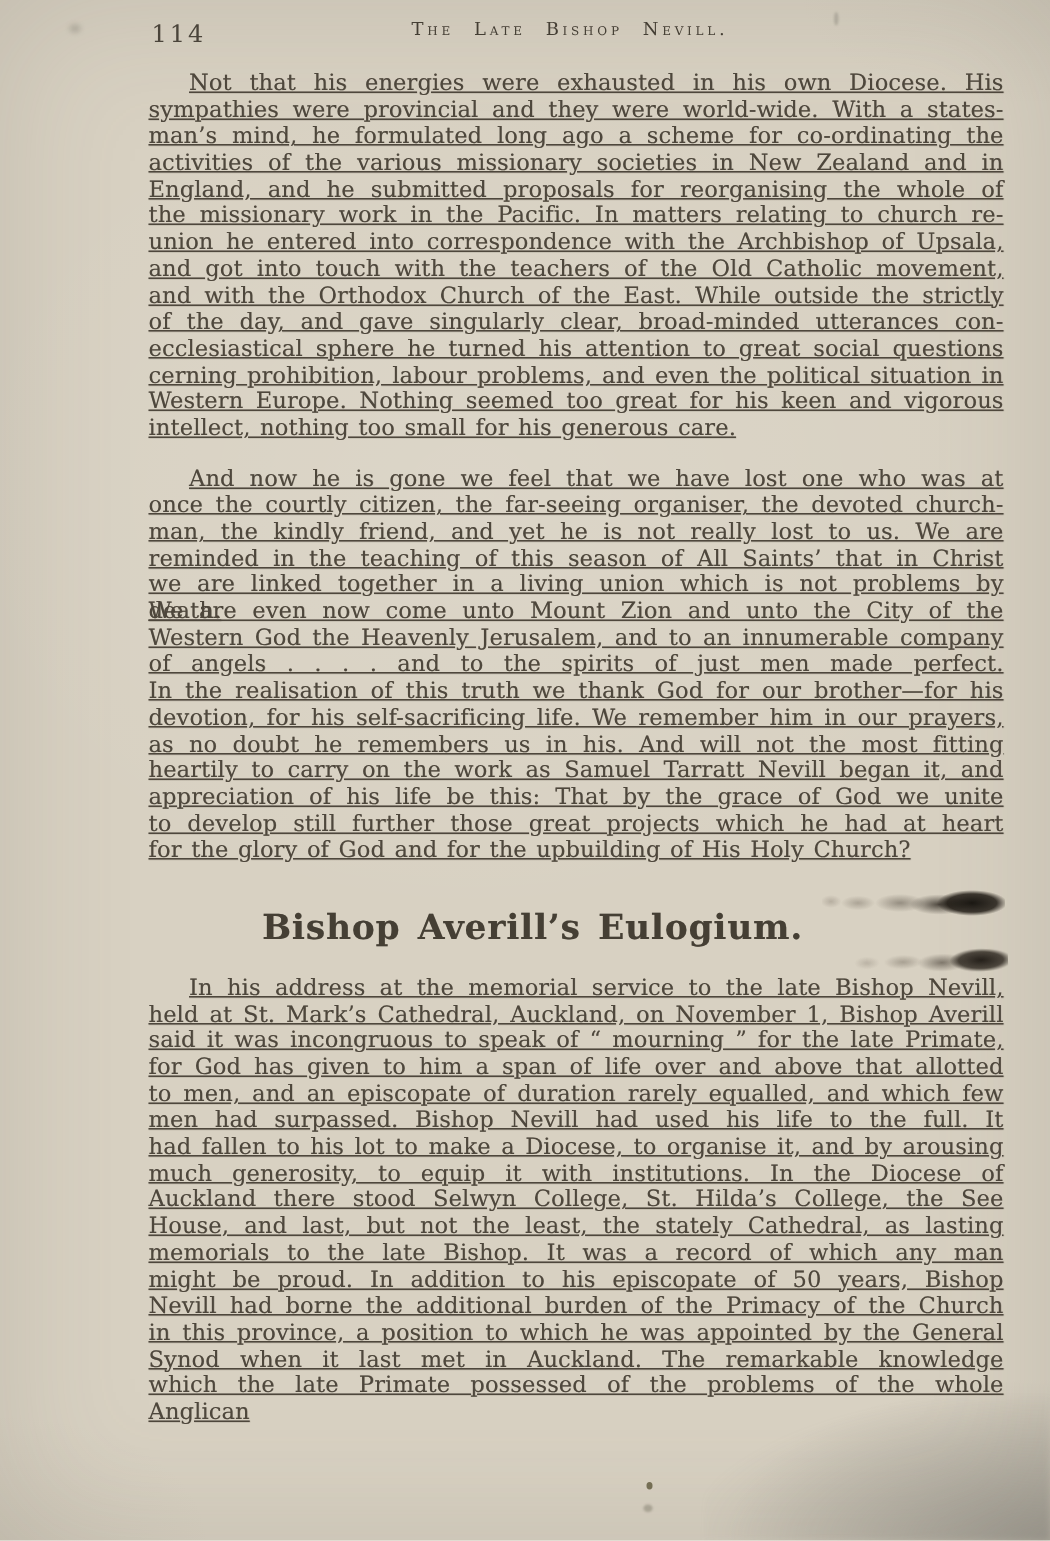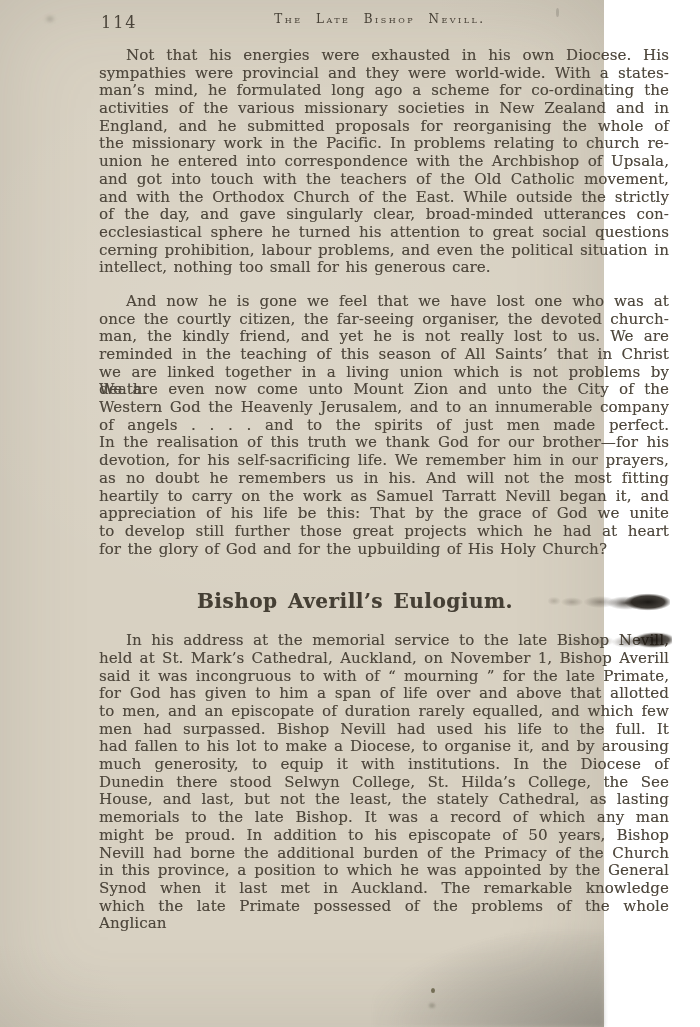--- a/index.html
+++ b/index.html
@@ -3,21 +3,21 @@
 <meta charset="utf-8">
 <style>
   html, body { margin: 0; padding: 0; }
   body {
     width: 700px; height: 1027px;
     font-family: "DejaVu Serif", "Liberation Serif", serif;
     overflow: hidden;
   }
   .page {
     position: relative;
-    width: 604px; height: 1027px;
+    width: 700px; height: 1027px;
     background-color: #d8d1c2;
     background-image:
       radial-gradient(ellipse 520px 420px at 45% 32%, rgba(255,255,255,0.10), transparent 70%),
       radial-gradient(ellipse 300px 150px at 100% 100%, rgba(108,106,99,0.32), transparent 72%),
       radial-gradient(ellipse 200px 120px at 0% 100%, rgba(140,134,120,0.10), transparent 70%),
       radial-gradient(ellipse 240px 100px at 100% 0%, rgba(150,144,130,0.10), transparent 70%);
     box-shadow: inset 0 0 90px rgba(100,95,82,0.18);
     color: #4e473c;
   }
   
@@ -34,31 +34,31 @@
     margin-left: 39px;
   }
   
   .text-block {
     position: absolute; left: 99px; top: 47px; width: 570px;
     font-size: 15px; line-height: 17.7px;
     word-spacing: 1.5px; letter-spacing: 0.1px;
     color: #4e473c;
     text-shadow: 0.2px 0.2px 0.3px rgba(78,72,61,0.45);
   }
-  .para { margin: 0; }
+  .para { margin: 0; text-decoration: underline; }
   .para + .para { margin-top: 16px; }
   .line { text-align: justify; text-align-last: justify; height: 17.7px; overflow: visible; }
   .line.first { text-indent: 27px; }
   .line.last { text-align-last: left; }
   .section-heading {
     margin: 28px 0 16px 0;
     padding-right: 58px;
     height: 30px; line-height: 30px;
     text-align: center;
-    font-size: 20px; font-weight: 700; letter-spacing: 0.5px;
+    font-size: 23px; font-weight: 700; letter-spacing: 0.5px;
     word-spacing: 3px;
     color: #453f34;
   }
   
   .smudge { position: absolute; }
   .smudge-1 {
     left: 548px; top: 589px; width: 122px; height: 27px;
     background:
       radial-gradient(ellipse 30px 11px at 100px 13px, rgba(16,13,9,0.95), rgba(25,20,14,0.82) 55%, transparent 78%),
       radial-gradient(ellipse 26px 9px at 78px 14px, rgba(35,29,22,0.75), transparent 75%),
@@ -110,27 +110,28 @@
 
   <div class="running-title">The Late Bishop Nevill.</div>
 
   <div class="text-block">
     <div class="para">
         <div class="line first">Not that his energies were exhausted in his own Diocese. His</div>
         <div class="line">sympathies were provincial and they were world-wide. With a states-</div>
         <div class="line">man’s mind, he formulated long ago a scheme for co-ordinating the</div>
         <div class="line">activities of the various missionary societies in New Zealand and in</div>
         <div class="line">England, and he submitted proposals for reorganising the whole of</div>
-        <div class="line">the missionary work in the Pacific. In problems relating to church re-</div>
+        <div class="line">the missionary work in the Pacific. In matters relating to church re-</div>
         <div class="line">union he entered into correspondence with the Archbishop of Upsala,</div>
         <div class="line">and got into touch with the teachers of the Old Catholic movement,</div>
         <div class="line">and with the Orthodox Church of the East. While outside the strictly</div>
         <div class="line">of the day, and gave singularly clear, broad-minded utterances con-</div>
         <div class="line">ecclesiastical sphere he turned his attention to great social questions</div>
         <div class="line">cerning prohibition, labour problems, and even the political situation in</div>
+        <div class="line">Western Europe. Nothing seemed too great for his keen and vigorous</div>
         <div class="line last">intellect, nothing too small for his generous care.</div>
       </div>
     <div class="para">
         <div class="line first">And now he is gone we feel that we have lost one who was at</div>
         <div class="line">once the courtly citizen, the far-seeing organiser, the devoted church-</div>
         <div class="line">man, the kindly friend, and yet he is not really lost to us. We are</div>
         <div class="line">reminded in the teaching of this season of All Saints’ that in Christ</div>
         <div class="line">we are linked together in a living union which is not problems by death.</div>
         <div class="line">We are even now come unto Mount Zion and unto the City of the</div>
         <div class="line">Western God the Heavenly Jerusalem, and to an innumerable company</div>
@@ -140,27 +141,27 @@
         <div class="line">as no doubt he remembers us in his. And will not the most fitting</div>
         <div class="line">heartily to carry on the work as Samuel Tarratt Nevill began it, and</div>
         <div class="line">appreciation of his life be this: That by the grace of God we unite</div>
         <div class="line">to develop still further those great projects which he had at heart</div>
         <div class="line last">for the glory of God and for the upbuilding of His Holy Church?</div>
       </div>
     <h2 class="section-heading">Bishop Averill’s Eulogium.</h2>
     <div class="para">
         <div class="line first">In his address at the memorial service to the late Bishop Nevill,</div>
         <div class="line">held at St. Mark’s Cathedral, Auckland, on November 1, Bishop Averill</div>
-        <div class="line">said it was incongruous to with of “ mourning ” for the late Primate,</div>
+        <div class="line">said it was incongruous to speak of “ mourning ” for the late Primate,</div>
         <div class="line">for God has given to him a span of life over and above that allotted</div>
         <div class="line">to men, and an episcopate of duration rarely equalled, and which few</div>
         <div class="line">men had surpassed. Bishop Nevill had used his life to the full. It</div>
         <div class="line">had fallen to his lot to make a Diocese, to organise it, and by arousing</div>
         <div class="line">much generosity, to equip it with institutions. In the Diocese of</div>
-        <div class="line">Dunedin there stood Selwyn College, St. Hilda’s College, the See</div>
+        <div class="line">Auckland there stood Selwyn College, St. Hilda’s College, the See</div>
         <div class="line">House, and last, but not the least, the stately Cathedral, as lasting</div>
         <div class="line">memorials to the late Bishop. It was a record of which any man</div>
         <div class="line">might be proud. In addition to his episcopate of 50 years, Bishop</div>
         <div class="line">Nevill had borne the additional burden of the Primacy of the Church</div>
         <div class="line">in this province, a position to which he was appointed by the General</div>
         <div class="line">Synod when it last met in Auckland. The remarkable knowledge</div>
         <div class="line last">which the late Primate possessed of the problems of the whole Anglican</div>
       </div>
   </div>
 

